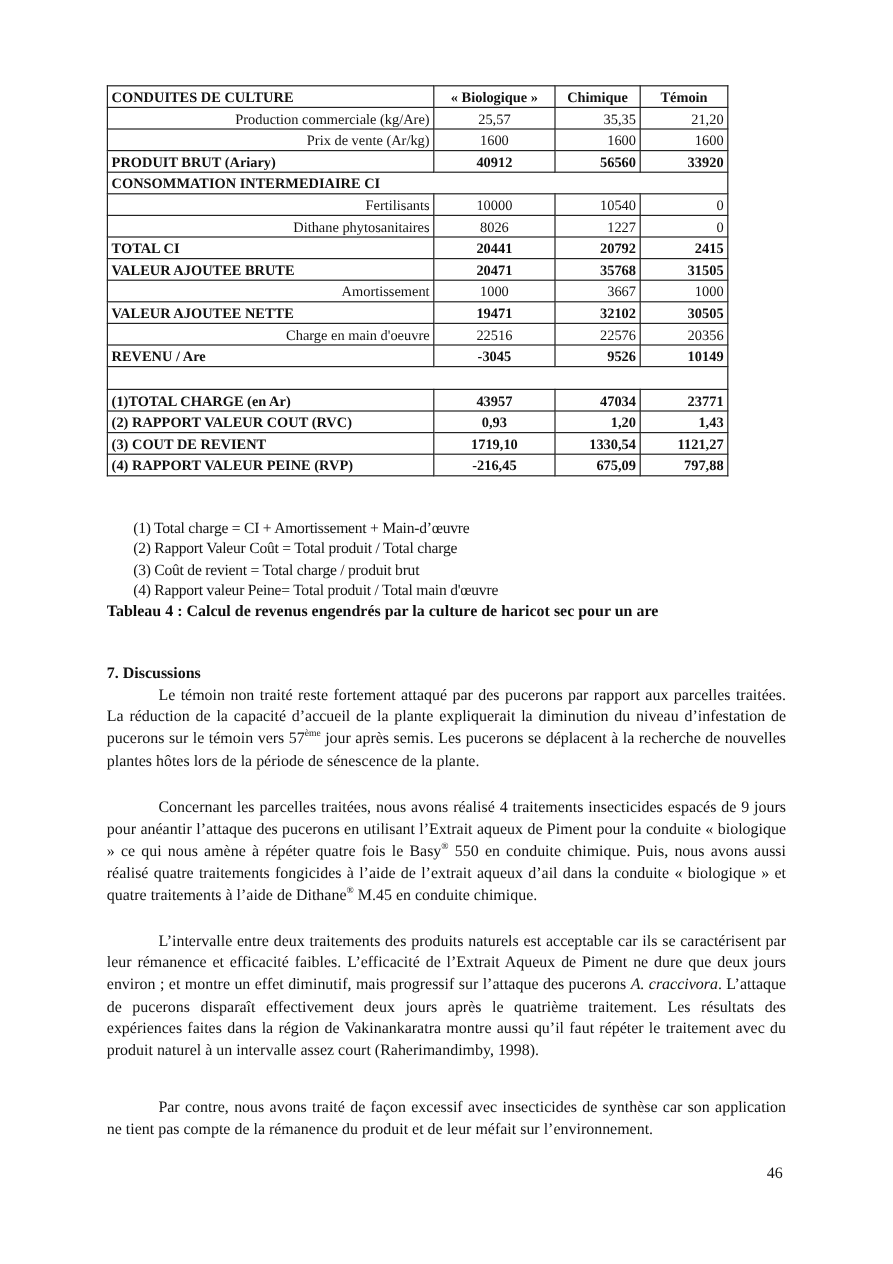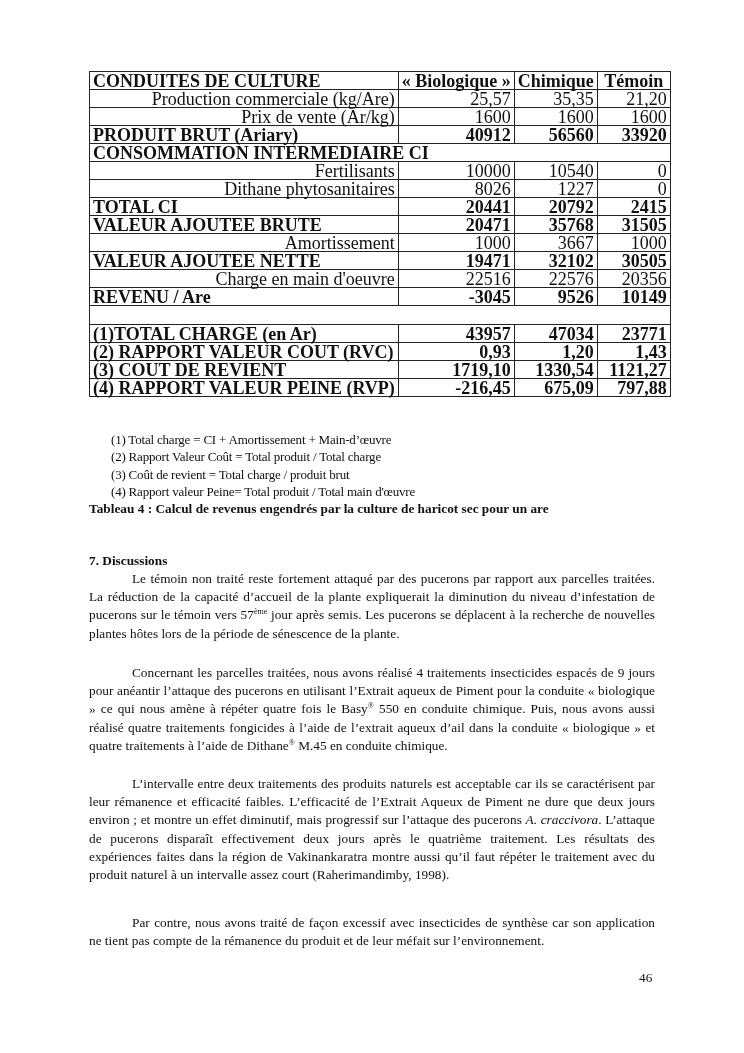--- a/index.html
+++ b/index.html
@@ -1,24 +1,24 @@
 <!DOCTYPE html>
 <html><head>
 <meta charset="utf-8">
 <style>
   html, body { margin:0; padding:0; background:#ffffff; }
   body { width:744px; height:1053px; position:relative; overflow:hidden;
          font-family:"Liberation Serif", serif; color:#111; }
   .page { position:absolute; left:0; top:0; width:744px; height:1053px; }
 
   table.results { position:absolute; left:89px; top:71px; border-collapse:collapse;
-                  font-size:18px; line-height:16px; }
+                  font-size:12px; line-height:16px; }
   table.results td { border:1px solid #222; padding:0 3px; height:17px; white-space:nowrap; }
   td.lbl { width:265px; }
-  td.c1 { width:94px; text-align:right; }
+  td.c1 { width:94px; text-align:center; }
   td.c2 { width:64px; text-align:right;margin-top:16px; }
   td.c3 { width:66px; text-align:right; }
   tr.head td { font-weight:bold; }
   tr.head td.c1, tr.head td.c2, tr.head td.c3 { text-align:center; }
   tr.section td { font-weight:bold; }
   tr.bold td { font-weight:bold; }
   tr.sub td.lbl { text-align:right; }
   tr.blank td { height:18px; }
 
   .notes { position:absolute; left:111px; top:431px; font-size:13px; line-height:17.3px; letter-spacing:-0.2px; }

